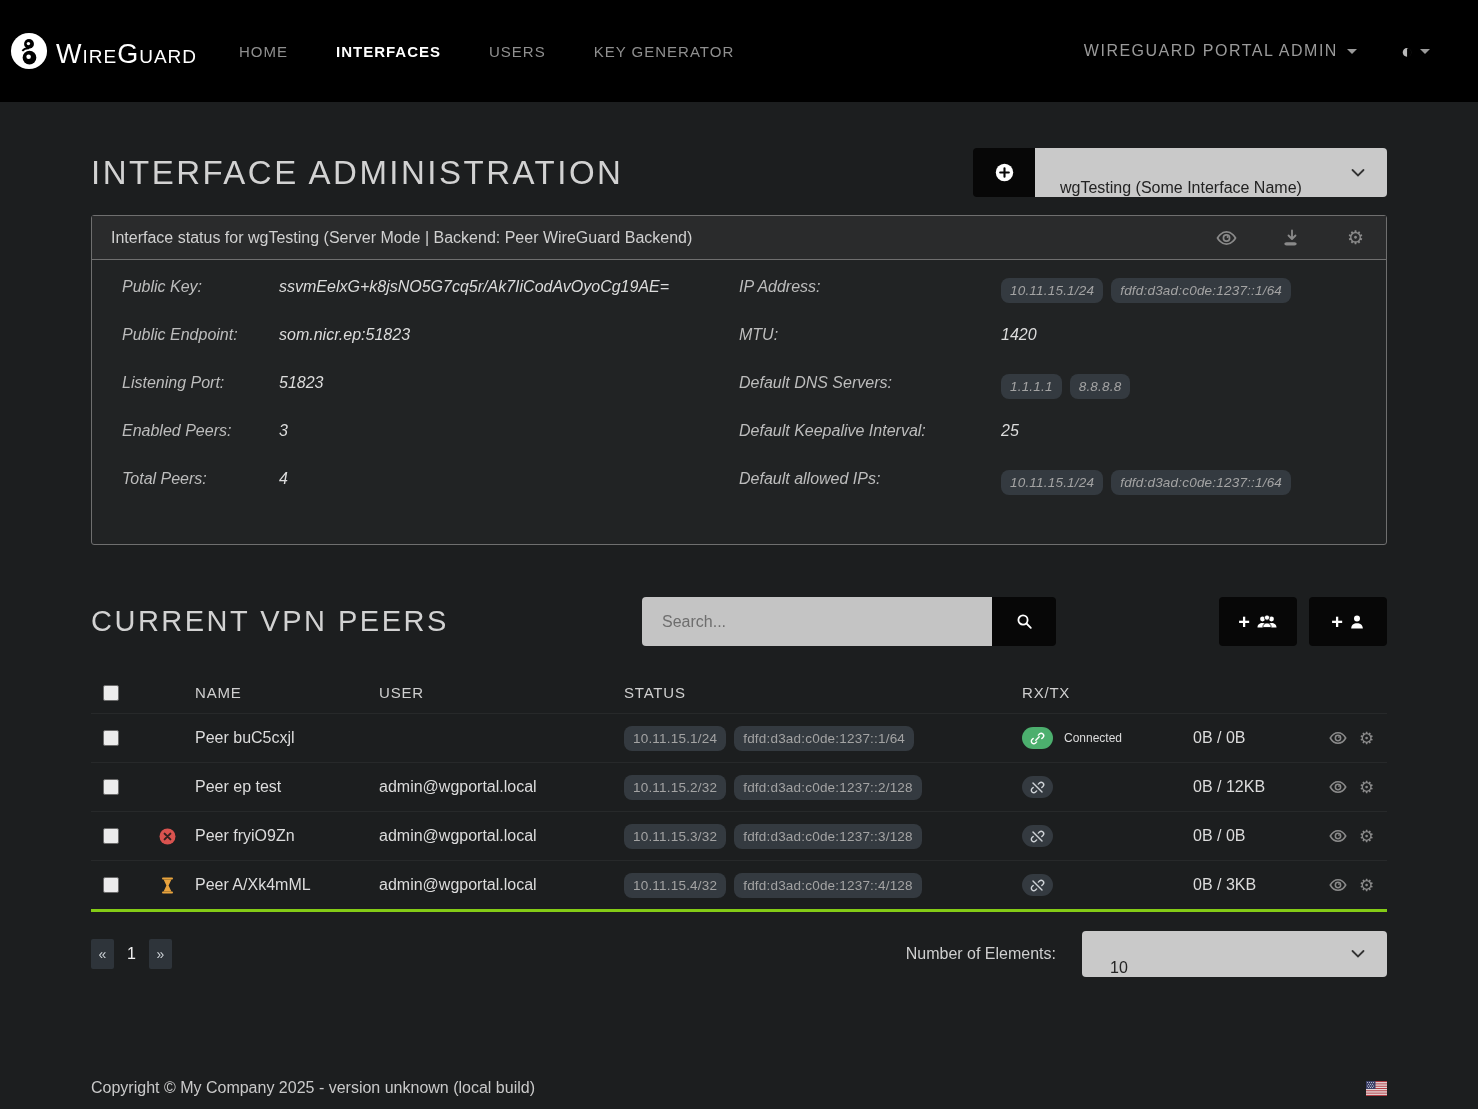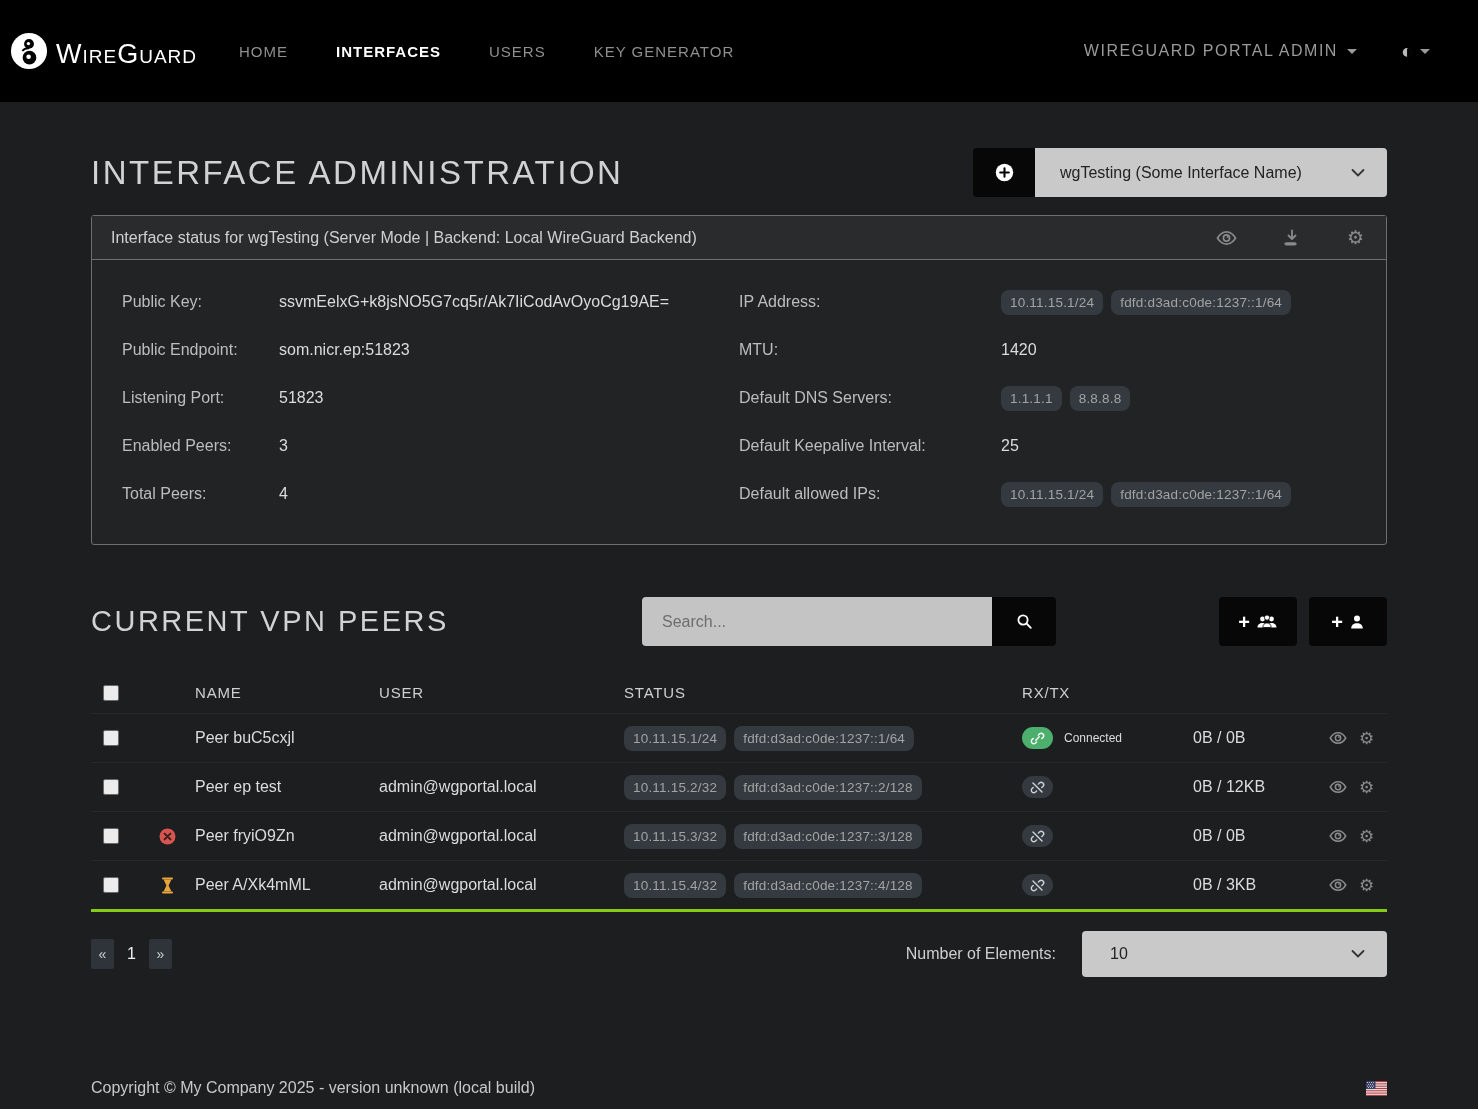--- a/index.html
+++ b/index.html
@@ -34,39 +34,39 @@
   .page-head { margin-top:46px; display:flex; align-items:center; justify-content:space-between; }
   .h1 { font-size:33px; font-weight:500; letter-spacing:2.5px; color:#d2d2d2; text-transform:uppercase; }
   .if-select-group { display:flex; }
   .btn-black {
     background:#070707; border:none; color:#fff; cursor:pointer;
     display:flex; align-items:center; justify-content:center;
   }
   .if-add-btn { width:62px; height:49px; border-radius:4px 0 0 4px; }
   .select {
     background:#c9c9c9; color:#232323; height:49px; border-radius:4px;
-    display:flex; align-items:center; font-size:16px; cursor:pointer; position:relative;
+    display:flex; align-items:flex-end; font-size:16px; cursor:pointer; position:relative;
   }
   .if-select { width:352px; border-radius:0 4px 4px 0; padding:0 44px 0 25px; }
   .select .chev { position:absolute; right:22px; top:50%; transform:translateY(-50%); }
 
   
   .card { margin-top:18px; border:1px solid #6f6f6f; border-radius:3px; background:#212324; }
   .card-header {
     background:#2a2b2c; border-bottom:1px solid #6f6f6f; height:44px;
     display:flex; align-items:center; padding:0 22px 0 19px;
   }
   .card-title { font-size:16px; color:#d0d0d0; }
   .card-icons { margin-left:auto; display:flex; align-items:center; gap:46px; }
   .icon-btn { background:none; border:none; cursor:pointer; display:flex; align-items:center; color:#8a8a8a; padding:0; }
   .gear-glyph { font-size:19px; color:#8a8a8a; line-height:1; }
 
   .card-body { padding:18px 30px 26px 30px; display:flex; }
   .detail-col { width:50%; }
-  .detail-row { height:48px; display:flex; align-items:center; }
+  .detail-row { height:48px; display:flex; align-items:flex-start;font-style:italic; }
   .detail-label { color:#bdbdbd; font-size:16px; }
   .dl-left .detail-label { width:157px; flex:none; }
   .dl-right .detail-label { width:262px; flex:none; }
   .detail-value { color:#dcdcdc; font-size:16px; }
   .badges { display:flex; gap:8px; }
   .badge {
     background:#343a40; color:#a3a3a3; font-size:13.5px; padding:5px 9px; border-radius:8px;
     letter-spacing:0.2px; white-space:nowrap;
   }
 
@@ -186,21 +186,21 @@
           <svg width="14" height="9" viewBox="0 0 14 9">
               <polyline points="1.5,1.5 7,7 12.5,1.5" fill="none" stroke="#333" stroke-width="1.8" stroke-linecap="round"></polyline>
             </svg>
         </span>
       </div>
     </div>
   </div>
 
   <div class="card">
     <div class="card-header">
-      <span class="card-title">Interface status for wgTesting (Server Mode | Backend: Local WireGuard Backend)</span>
+      <span class="card-title">Interface status for wgTesting (Server Mode | Backend: Peer WireGuard Backend)</span>
       <div class="card-icons">
         <button class="icon-btn">
           <span>
             <svg width="21" height="16" viewBox="0 0 21 16">
                 <path d="M1.5 8S5 1.8 10.5 1.8 19.5 8 19.5 8s-3.5 6.2-9 6.2S1.5 8 1.5 8z" fill="none" stroke="#8a8a8a" stroke-width="1.7"></path>
                 <circle cx="10.5" cy="8" r="3.1" fill="none" stroke="#8a8a8a" stroke-width="1.7"></circle>
                 <circle cx="11.6" cy="6.9" r="1" fill="#8a8a8a"></circle>
               </svg>
           </span>
         </button>

